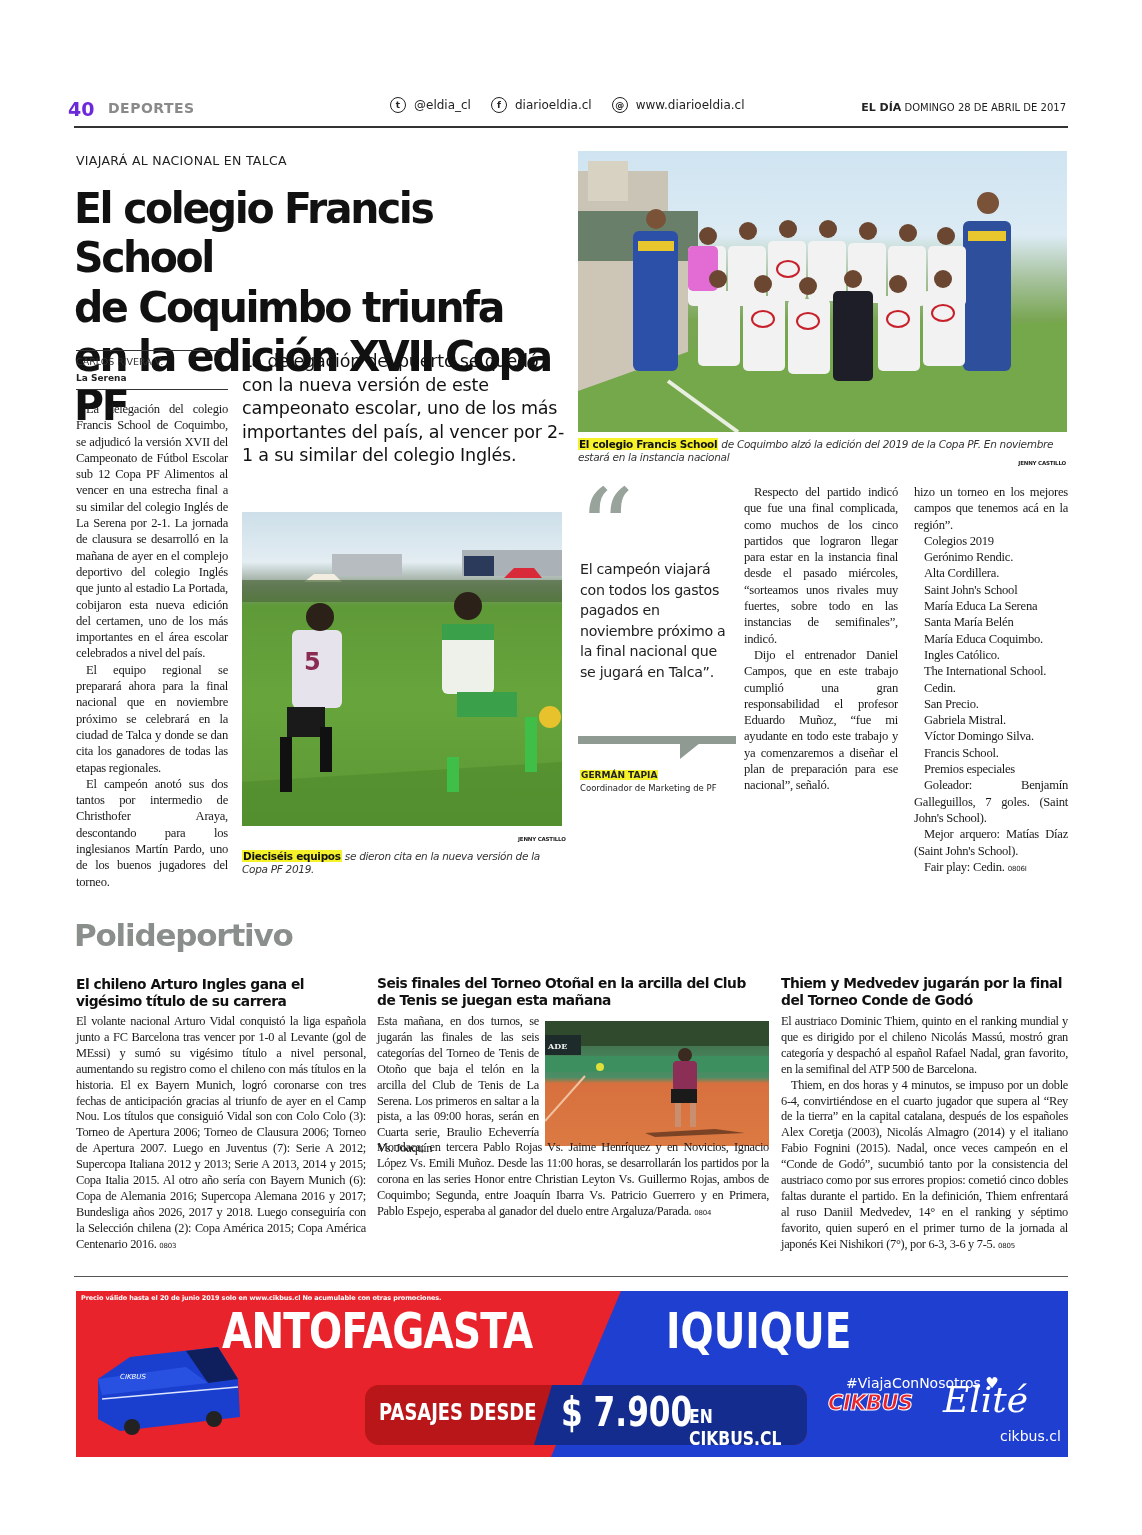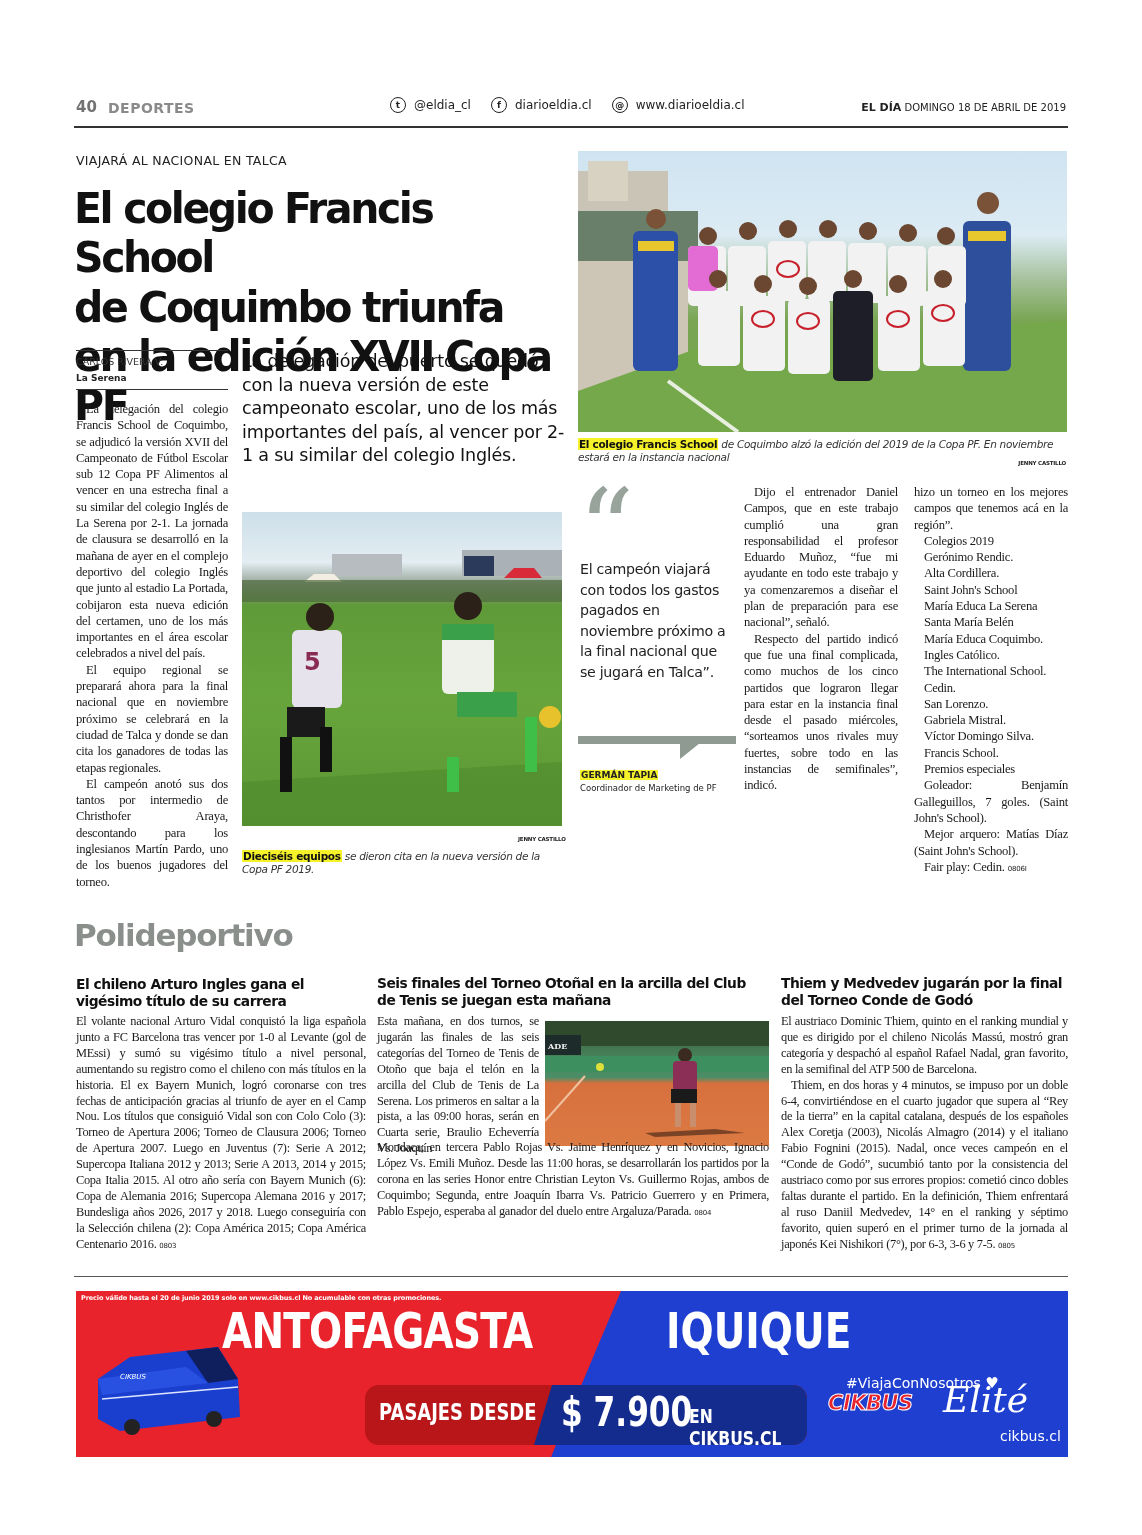--- a/index.html
+++ b/index.html
@@ -1,21 +1,21 @@
 <!DOCTYPE html>
 <html><head>
 <meta charset="utf-8">
 <style>
   * { box-sizing: border-box; margin: 0; padding: 0; }
   html, body { width: 1142px; height: 1535px; background: #ffffff; overflow: hidden; }
   body { position: relative; font-family: "Liberation Serif", serif; color: #1a1a1a; }
   .abs { position: absolute; }
 
   
-  .hdr-page { left: 76px; top: 98px; font-family: "DejaVu Sans", sans-serif; font-weight: bold; font-size: 15px; color: #737373; }
+  .hdr-page { left: 68px; top: 98px; font-family: "DejaVu Sans", sans-serif; font-weight: bold; font-size: 19px; color: #6d28d9; }
   .hdr-section { left: 108px; top: 100px; font-family: "DejaVu Sans", sans-serif; font-weight: bold; font-size: 14px; color: #8a8a8a; letter-spacing: 0.5px; }
   .hdr-social { top: 97px; left: 390px; display: flex; align-items: center; gap: 8px; font-family: "DejaVu Sans", sans-serif; font-size: 12px; color: #222; }
   .soc-icon { width: 16px; height: 16px; border: 1.5px solid #222; border-radius: 50%; display: inline-flex; align-items: center; justify-content: center; font-size: 9px; font-weight: bold; }
   .hdr-social .txt { margin-right: 12px; }
   .hdr-right { top: 101px; right: 76px; font-family: "DejaVu Sans", sans-serif; font-size: 10px; color: #222; }
   .hdr-right b { font-size: 11px; }
   .hdr-rule { left: 74px; top: 126px; width: 994px; height: 2px; background: #333; }
 
   
   .kicker { left: 76px; top: 153px; font-family: "DejaVu Sans", sans-serif; font-size: 12.5px; color: #222; letter-spacing: 0.3px; }
@@ -94,21 +94,21 @@
 <div class="abs hdr-social">
   <span class="soc-icon">t</span>
   <span class="txt">@eldia_cl</span>
   <span class="soc-icon">f</span>
   <span class="txt">diarioeldia.cl</span>
   <span class="soc-icon">@</span>
   <span class="txt">www.diarioeldia.cl</span>
 </div>
 <div class="abs hdr-right">
   <b>EL DÍA</b>
-  <span>DOMINGO 18 DE ABRIL DE 2019</span>
+  <span>DOMINGO 28 DE ABRIL DE 2017</span>
 </div>
 <div class="abs hdr-rule"></div>
 
 <div class="abs kicker">VIAJARÁ AL NACIONAL EN TALCA</div>
 <div class="abs headline">
   <div>El colegio Francis School</div>
   <div>de Coquimbo triunfa</div>
   <div>en la edición XVII Copa PF</div>
 </div>
 
@@ -214,38 +214,38 @@
 </div>
 
 <div class="abs quote-marks">“</div>
 <div class="abs quote-text">El campeón viajará con todos los gastos pagados en noviembre próximo a la final nacional que se jugará en Talca”.</div>
 <div class="abs quote-rule"></div>
 <div class="abs quote-tail"></div>
 <div class="abs quote-name">GERMÁN TAPIA</div>
 <div class="abs quote-role">Coordinador de Marketing de PF</div>
 
 <div class="abs body-text col3">
+  <p>Respecto del partido indicó que fue una final complicada, como muchos de los cinco partidos que lograron llegar para estar en la instancia final desde el pasado miércoles, “sorteamos unos rivales muy fuertes, sobre todo en las instancias de semifinales”, indicó.</p>
   <p>Dijo el entrenador Daniel Campos, que en este trabajo cumplió una gran responsabilidad el profesor Eduardo Muñoz, “fue mi ayudante en todo este trabajo y ya comenzaremos a diseñar el plan de preparación para ese nacional”, señaló.</p>
-  <p>Respecto del partido indicó que fue una final complicada, como muchos de los cinco partidos que lograron llegar para estar en la instancia final desde el pasado miércoles, “sorteamos unos rivales muy fuertes, sobre todo en las instancias de semifinales”, indicó.</p>
 </div>
 
 <div class="abs body-text col4">
   <p style="text-indent:0">hizo un torneo en los mejores campos que tenemos acá en la región”.</p>
   <div class="list">
     <div>Colegios 2019</div>
     <div>Gerónimo Rendic.</div>
     <div>Alta Cordillera.</div>
     <div>Saint John's School</div>
     <div>María Educa La Serena</div>
     <div>Santa María Belén</div>
     <div>María Educa Coquimbo.</div>
     <div>Ingles Católico.</div>
     <div>The International School.</div>
     <div>Cedin.</div>
-    <div>San Lorenzo.</div>
+    <div>San Precio.</div>
     <div>Gabriela Mistral.</div>
     <div>Víctor Domingo Silva.</div>
     <div>Francis School.</div>
     <div>Premios especiales</div>
   </div>
   <p>Goleador: Benjamín Galleguillos, 7 goles. (Saint John's School).</p>
   <p>Mejor arquero: Matías Díaz (Saint John's School).</p>
   <p><span>Fair play: Cedin.</span> <span class="code">0806I</span></p>
 </div>
 

